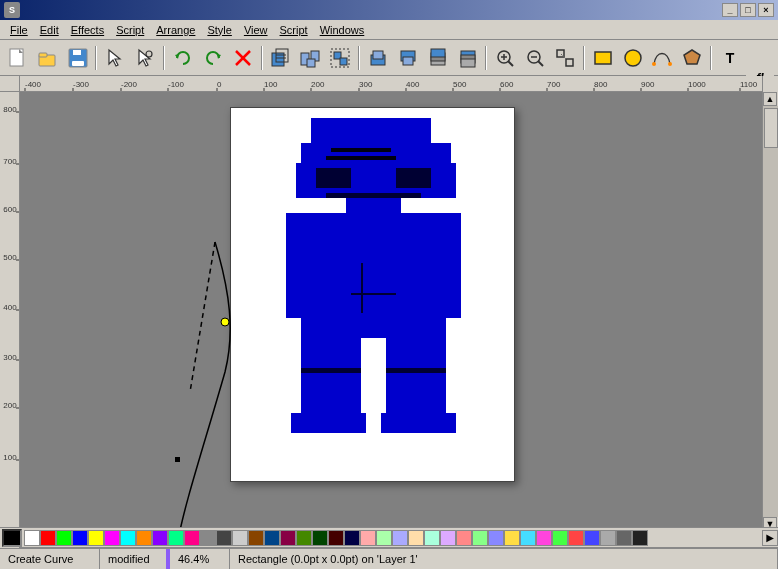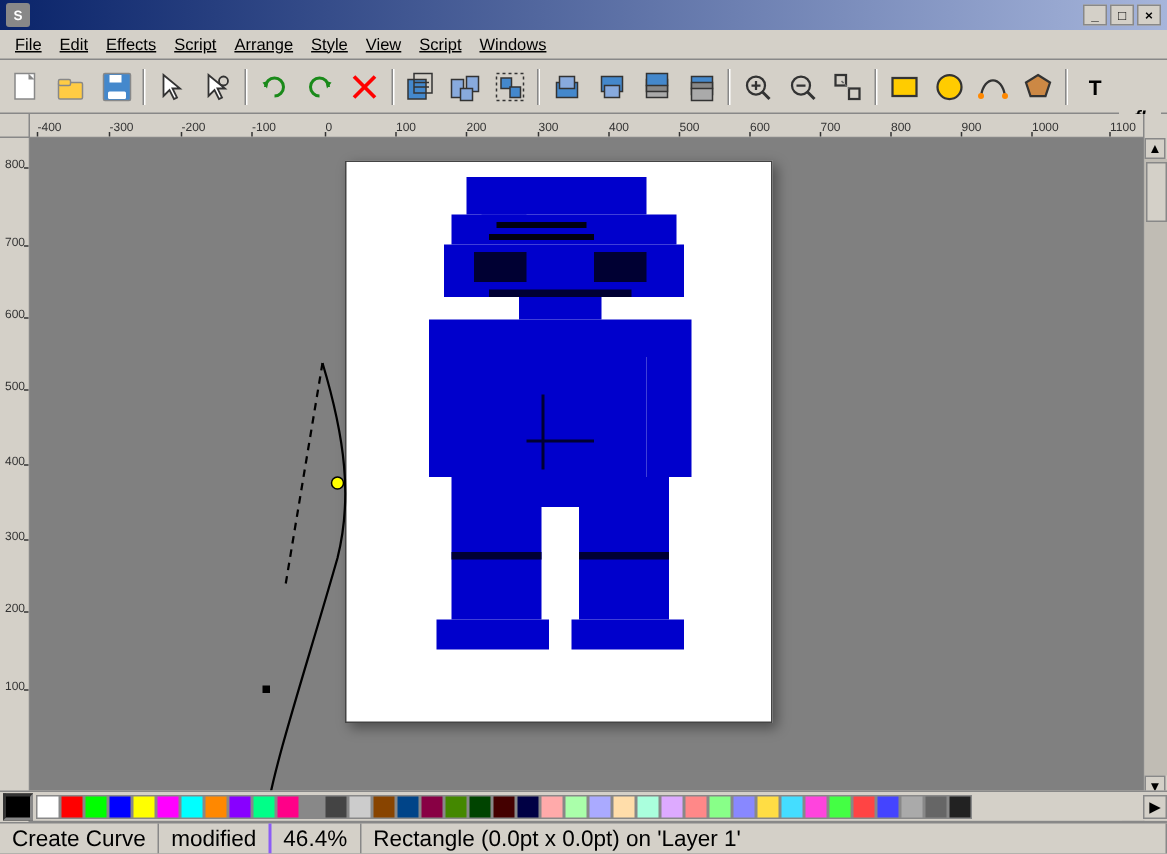--- a/index.html
+++ b/index.html
@@ -429,25 +429,25 @@
     <div style="width:20px;height:16px;background:#d4d0c8;border-right:1px solid #888;flex-shrink:0;"></div>
     <div style="width:14px;height:14px;background:#d4d0c8;border:1px solid #888;display:flex;align-items:center;justify-content:center;cursor:pointer;font-size:9px;flex-shrink:0;">◀</div>
     <div style="flex:1;background:#c0bcb4;position:relative;">
       <div style="width:80px;height:12px;background:#d4d0c8;border:1px solid #888;position:absolute;left:20px;top:1px;"></div>
     </div>
     <div style="width:14px;height:14px;background:#d4d0c8;border:1px solid #888;display:flex;align-items:center;justify-content:center;cursor:pointer;font-size:9px;flex-shrink:0;">▶</div>
     <div style="width:16px;background:#d4d0c8;border-left:1px solid #888;flex-shrink:0;"></div>
   </div>
 </div>
 
-<div id="statusbar" style="height:22px;background:#d4d0c8;border-top:2px solid #888;display:flex;align-items:center;font-size:15px;">
+<div id="statusbar" style="height:22px;background:#d4d0c8;border-top:2px solid #888;display:flex;align-items:center;font-size:11px;">
   <div class="status-section" style="border-right:1px solid #888;padding:0 8px;height:100%;display:flex;align-items:center;min-width:100px;">
     <span>Create Curve</span>
   </div>
-  <div class="status-section" style="border-right:2px solid #8b5cf6;padding:0 8px;height:100%;display:flex;align-items:center;min-width:70px;">
+  <div class="status-section" style="border-right:4px solid #8b5cf6;padding:0 8px;height:100%;display:flex;align-items:center;min-width:70px;">
     <span>modified</span>
   </div>
   <div class="status-section" style="border-right:1px solid #888;padding:0 8px;height:100%;display:flex;align-items:center;min-width:60px;">
     <span>46.4%</span>
   </div>
   <div class="status-section" style="padding:0 8px;height:100%;display:flex;align-items:center;flex:1;">
     <span>Rectangle (0.0pt x 0.0pt) on 'Layer 1'</span>
   </div>
 </div>
 

